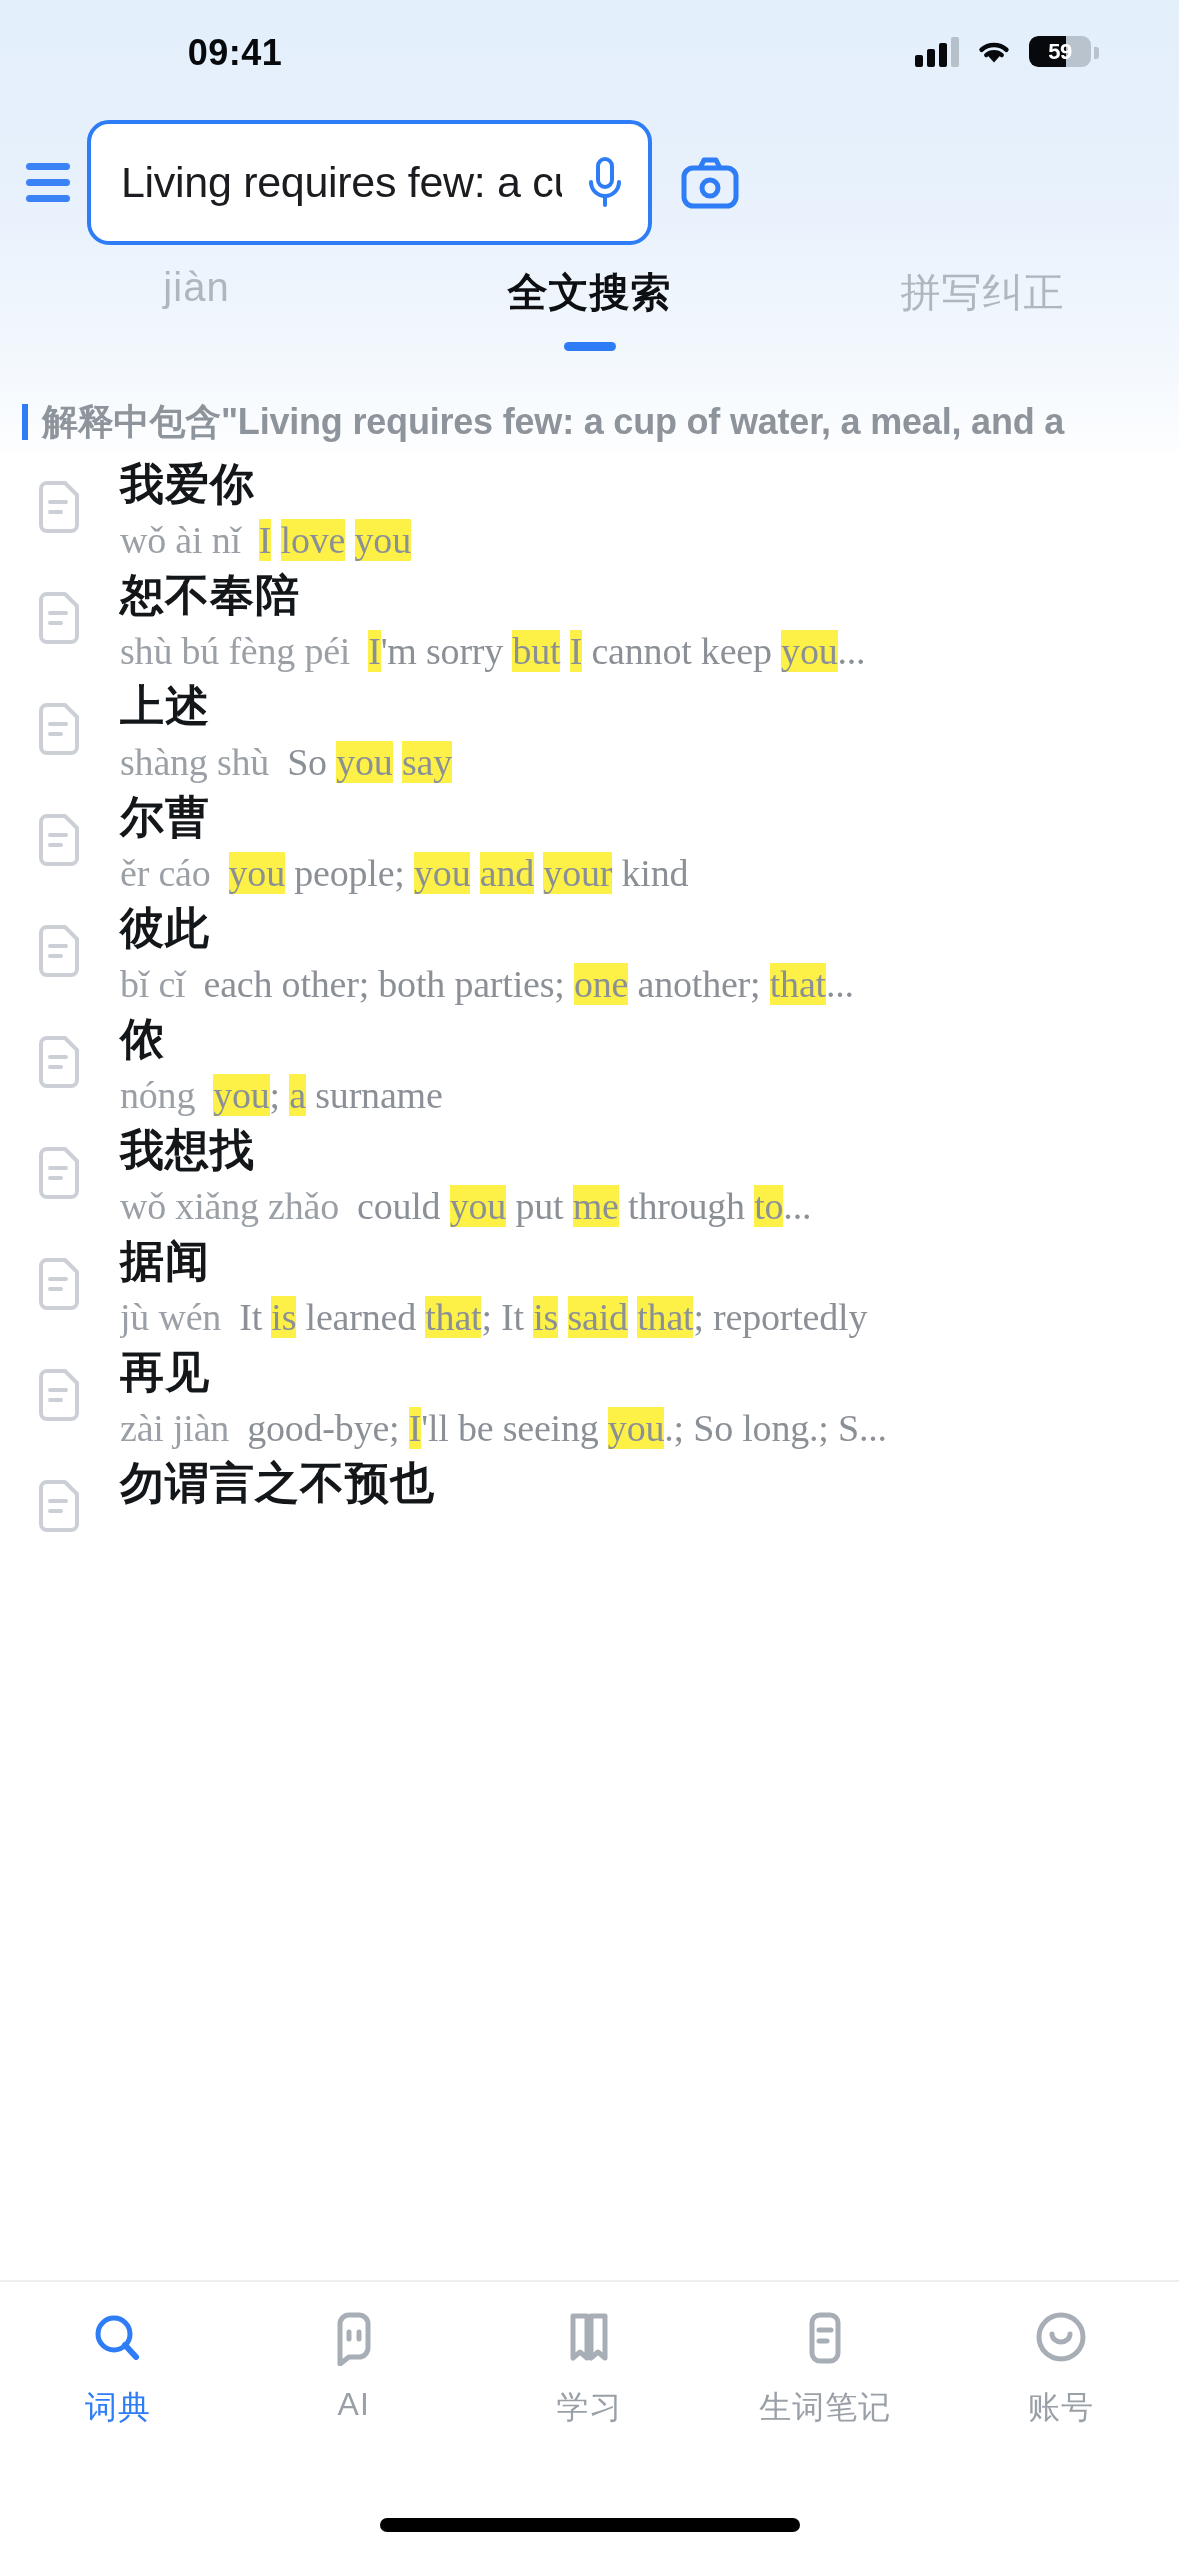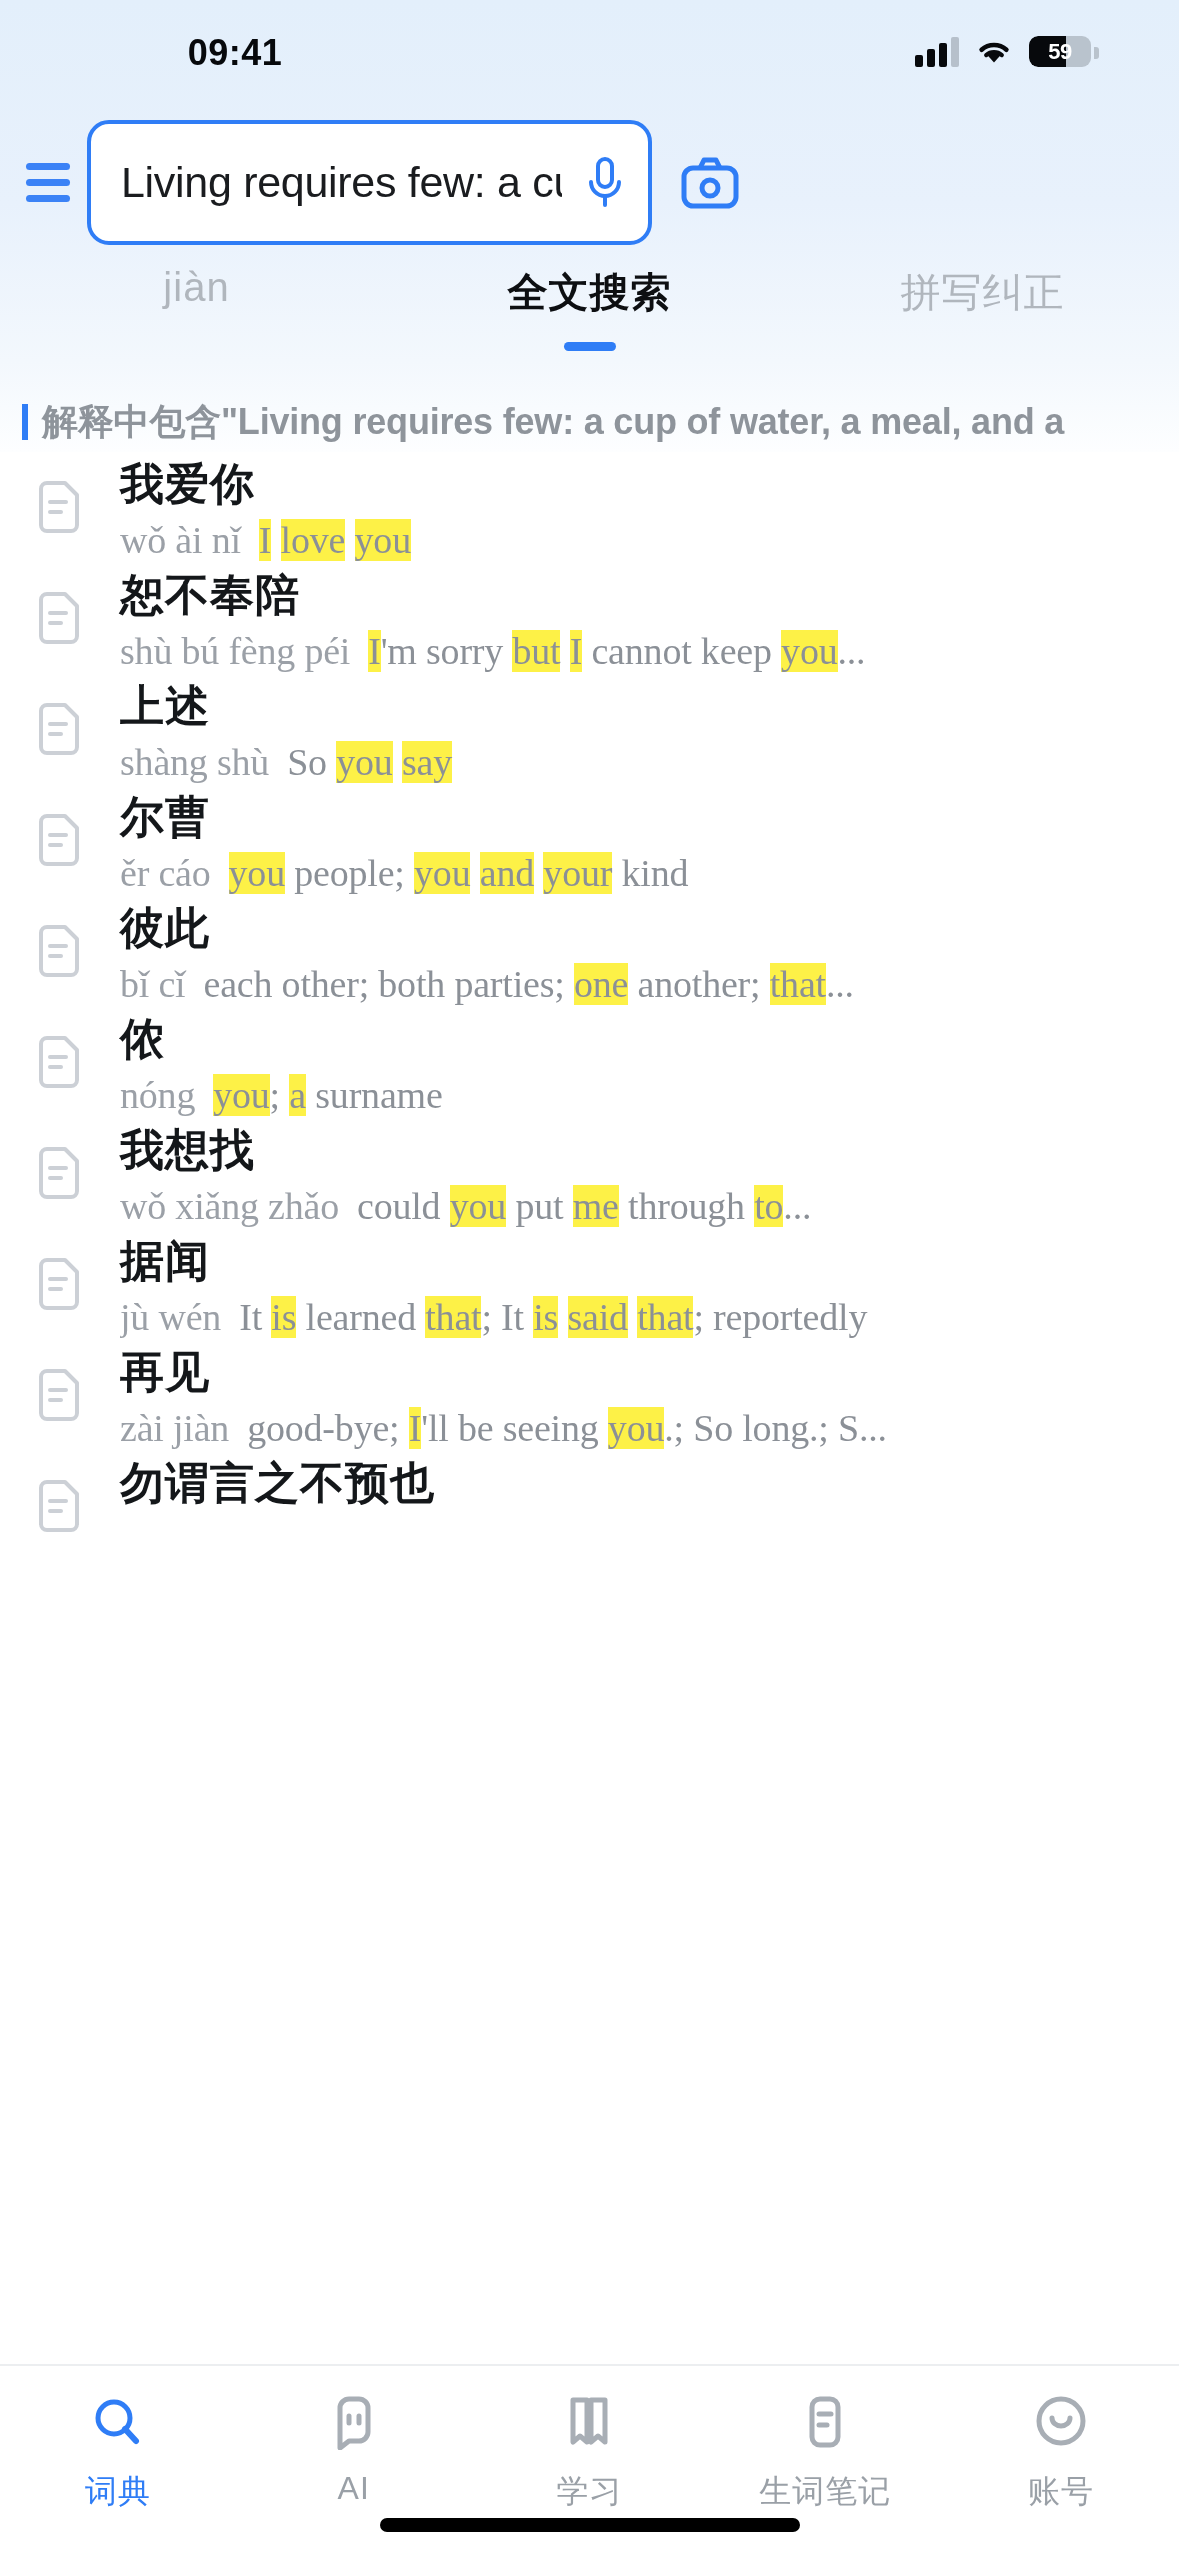--- a/index.html
+++ b/index.html
@@ -273,21 +273,21 @@
     color: #8b9097;
     padding: 0;
   }
 
   
   .tabbar {
     position: absolute;
     left: 0;
     bottom: 0;
     width: 1179px;
-    height: 192px;
+    height: 276px;
     background: #ffffff;
     border-top: 2px solid #eceef0;
     display: flex;
     align-items: flex-start;
     padding-top: 26px;
   }
   .tabbar-item {
     flex: 1;
     display: flex;
     flex-direction: column;

